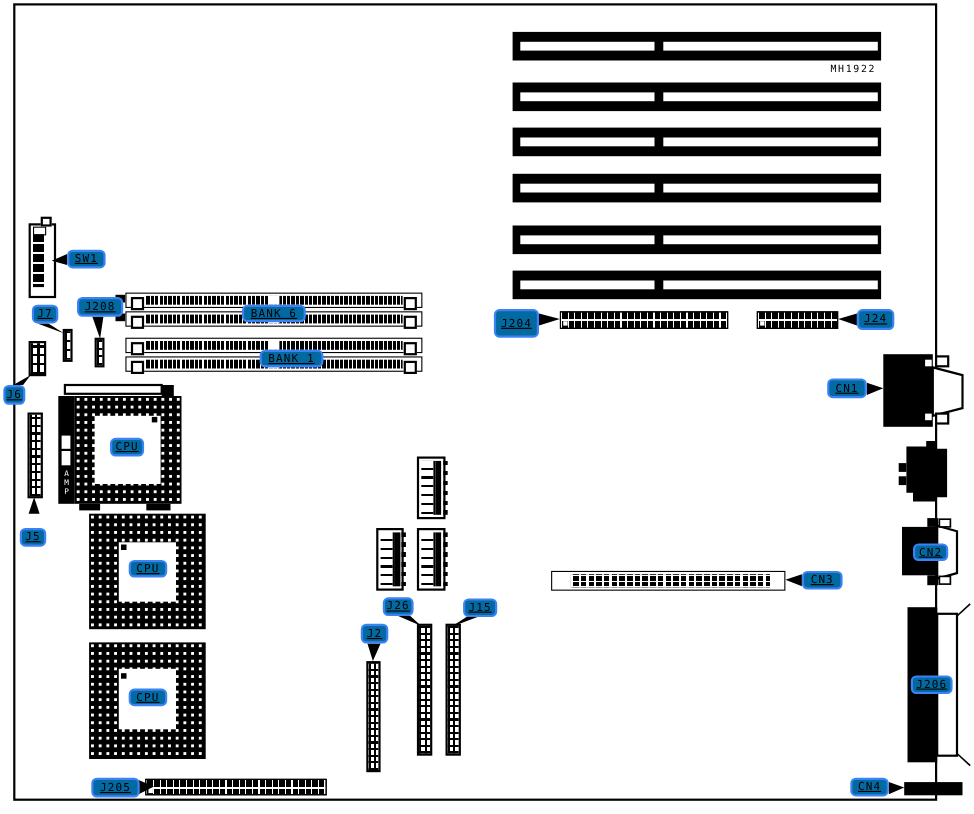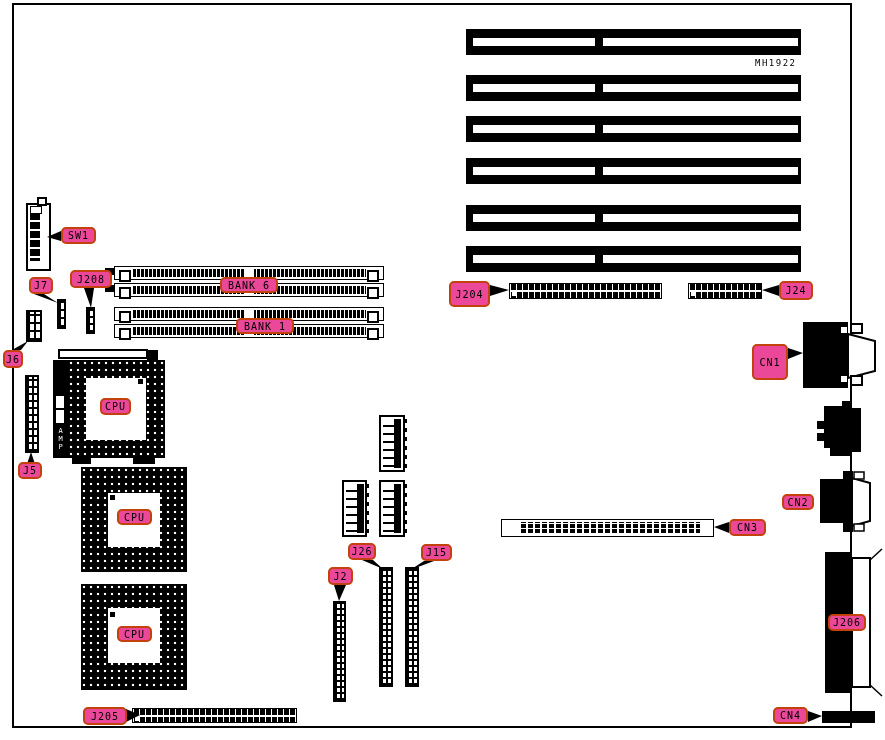--- a/index.html
+++ b/index.html
@@ -2,23 +2,23 @@
 <html><head>
 <meta charset="utf-8">
 <style>
   html,body{margin:0;padding:0;background:#fff;}
   #canvas{position:relative;width:885px;height:740px;background:#fff;overflow:hidden;
           font-family:"DejaVu Sans Mono",monospace;}
   .abs{position:absolute;box-sizing:border-box;}
   
   .board-outline{left:12px;top:3px;width:840px;height:725px;border:2px solid #000;}
   
-  .lbl{position:absolute;box-sizing:border-box;background:#ec4899;border:2px solid #c2410c;
+  .lbl{position:absolute;box-sizing:border-box;background:#0369a1;border:2px solid #3b82f6;
        border-radius:5px;display:flex;align-items:center;justify-content:center;
-       font-size:10px;letter-spacing:1px;color:#000;z-index:6;white-space:nowrap;}
+       font-size:10px;letter-spacing:1px;color:#000;z-index:6;white-space:nowrap;text-decoration:underline;}
   
   .slot{position:absolute;box-sizing:border-box;left:466px;width:335px;height:26px;background:#000;}
   .slit{position:absolute;top:9px;height:8px;background:#fff;}
   .slit.l{left:7px;width:122px;}
   .slit.r{left:137px;width:195px;}
   
   .simm{position:absolute;box-sizing:border-box;left:114px;width:270px;height:14px;
         border:1px solid #000;background:#fff;}
   .ticks{position:absolute;left:17px;right:17px;top:2px;bottom:2px;
          background:repeating-linear-gradient(90deg,#fff 0 1px,#000 1px 4px);}
@@ -248,27 +248,27 @@
 
     <rect x="852" y="558" width="18" height="129" fill="#fff" stroke="#000" stroke-width="2"></rect>
     <line x1="870" y1="560" x2="882" y2="549" stroke="#000" stroke-width="1.5"></line>
     <line x1="870" y1="685" x2="882" y2="696" stroke="#000" stroke-width="1.5"></line>
   </svg>
 
   <div class="lbl" style="left:61px;top:227px;width:35px;height:17px">SW1</div>
   <div class="lbl" style="left:29px;top:277px;width:24px;height:17px">J7</div>
   <div class="lbl" style="left:70px;top:270px;width:42px;height:18px">J208</div>
   <div class="lbl" style="left:3px;top:350px;width:20px;height:18px">J6</div>
-  <div class="lbl" style="left:18px;top:462px;width:24px;height:17px">J5</div>
+  <div class="lbl" style="left:18px;top:480px;width:24px;height:17px">J5</div>
   <div class="lbl" style="left:220px;top:277px;width:58px;height:16px">BANK 6</div>
   <div class="lbl" style="left:236px;top:318px;width:58px;height:16px">BANK 1</div>
   <div class="lbl" style="left:449px;top:281px;width:41px;height:26px">J204</div>
   <div class="lbl" style="left:779px;top:281px;width:34px;height:19px">J24</div>
-  <div class="lbl" style="left:752px;top:344px;width:36px;height:36px">CN1</div>
-  <div class="lbl" style="left:782px;top:494px;width:32px;height:16px">CN2</div>
+  <div class="lbl" style="left:752px;top:344px;width:36px;height:18px">CN1</div>
+  <div class="lbl" style="left:830px;top:494px;width:32px;height:16px">CN2</div>
   <div class="lbl" style="left:729px;top:519px;width:37px;height:17px">CN3</div>
   <div class="lbl" style="left:828px;top:614px;width:38px;height:17px">J206</div>
   <div class="lbl" style="left:773px;top:707px;width:35px;height:17px">CN4</div>
   <div class="lbl" style="left:348px;top:543px;width:28px;height:17px">J26</div>
   <div class="lbl" style="left:421px;top:544px;width:31px;height:17px">J15</div>
   <div class="lbl" style="left:328px;top:567px;width:25px;height:18px">J2</div>
   <div class="lbl" style="left:83px;top:707px;width:44px;height:18px">J205</div>
   <div class="lbl" style="left:100px;top:398px;width:31px;height:17px">CPU</div>
   <div class="lbl" style="left:117px;top:509px;width:35px;height:16px">CPU</div>
   <div class="lbl" style="left:117px;top:626px;width:35px;height:16px">CPU</div>

